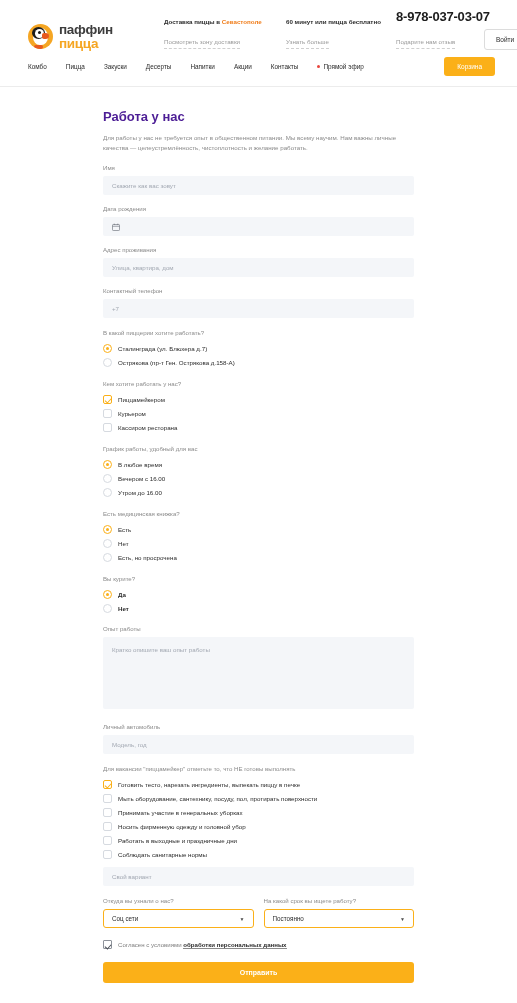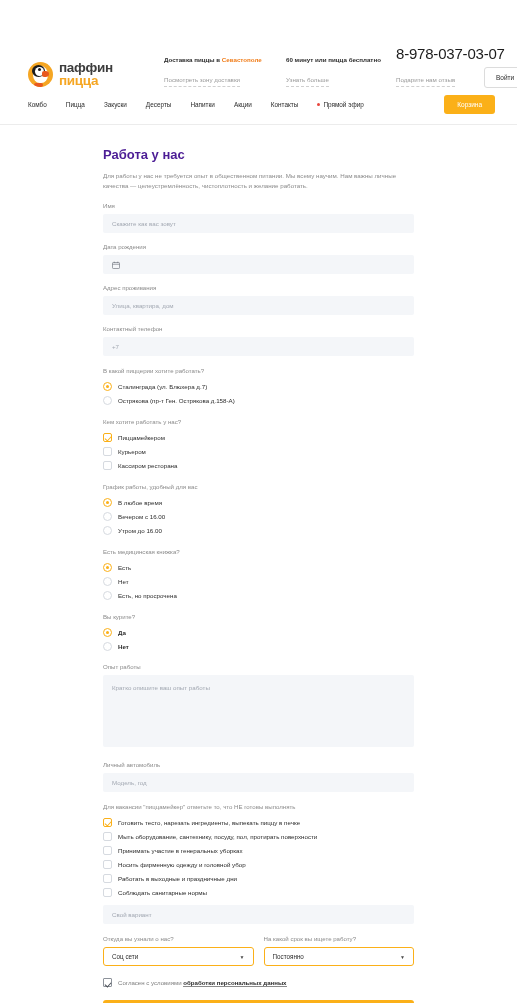--- a/index.html
+++ b/index.html
@@ -69,21 +69,21 @@
   .hdr-col { flex: 0 0 auto; line-height: 1.45; }
   .hdr-col.c1 { margin-left: 18px; width: 118px; }
   .hdr-col.c2 { margin-left: 4px; width: 108px; }
   .hdr-col.c3 { margin-left: 2px; width: 88px; }
   .hdr-line1 { font-size: 6.2px; color: #2b2b2b; font-weight: 700; white-space: nowrap; }
   .hdr-line2 {
     font-size: 6.2px; color: #9a9a9a; white-space: nowrap;
     border-bottom: 1px dashed #cfcfcf; display: inline-block; padding-bottom: 1px;
   }
   .hdr-accent { color: #f07d1a; }
-  .phone-big { font-size: 15px; font-weight: 400; color: #1c1c1c; letter-spacing: -0.2px; white-space: nowrap; margin-top: 35px; }
+  .phone-big { font-size: 13px; font-weight: 700; color: #1c1c1c; letter-spacing: -0.2px; white-space: nowrap; }
   .btn-login {
     margin-left: auto;
     border: 1px solid #dcdcdc; background: #fff; border-radius: 3px;
     font-size: 6.5px; color: #2b2b2b; padding: 6px 11px; cursor: pointer;
     font-family: inherit;
   }
 
   .header-nav {
     display: flex; align-items: center;
     padding: 3px 22px 10px 28px;

